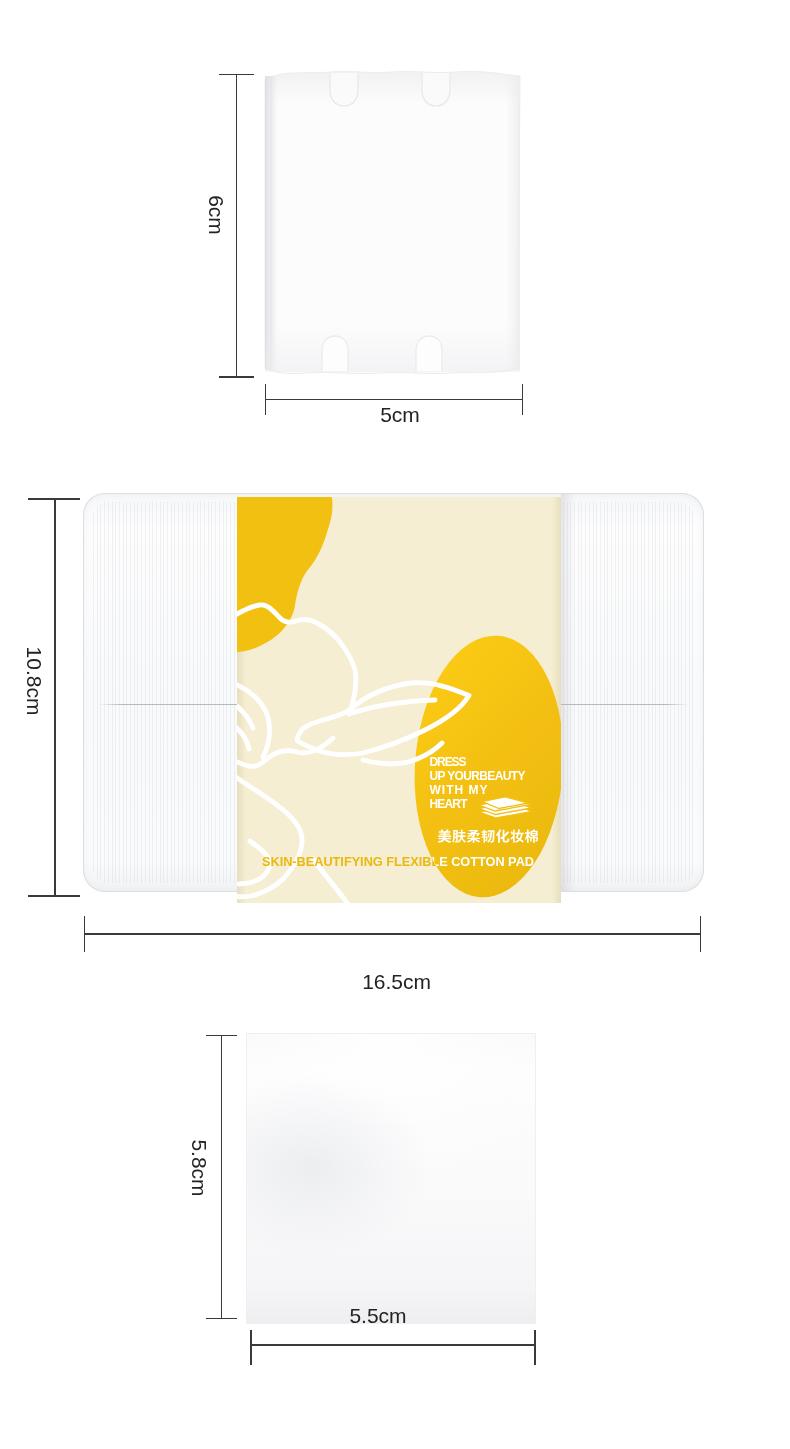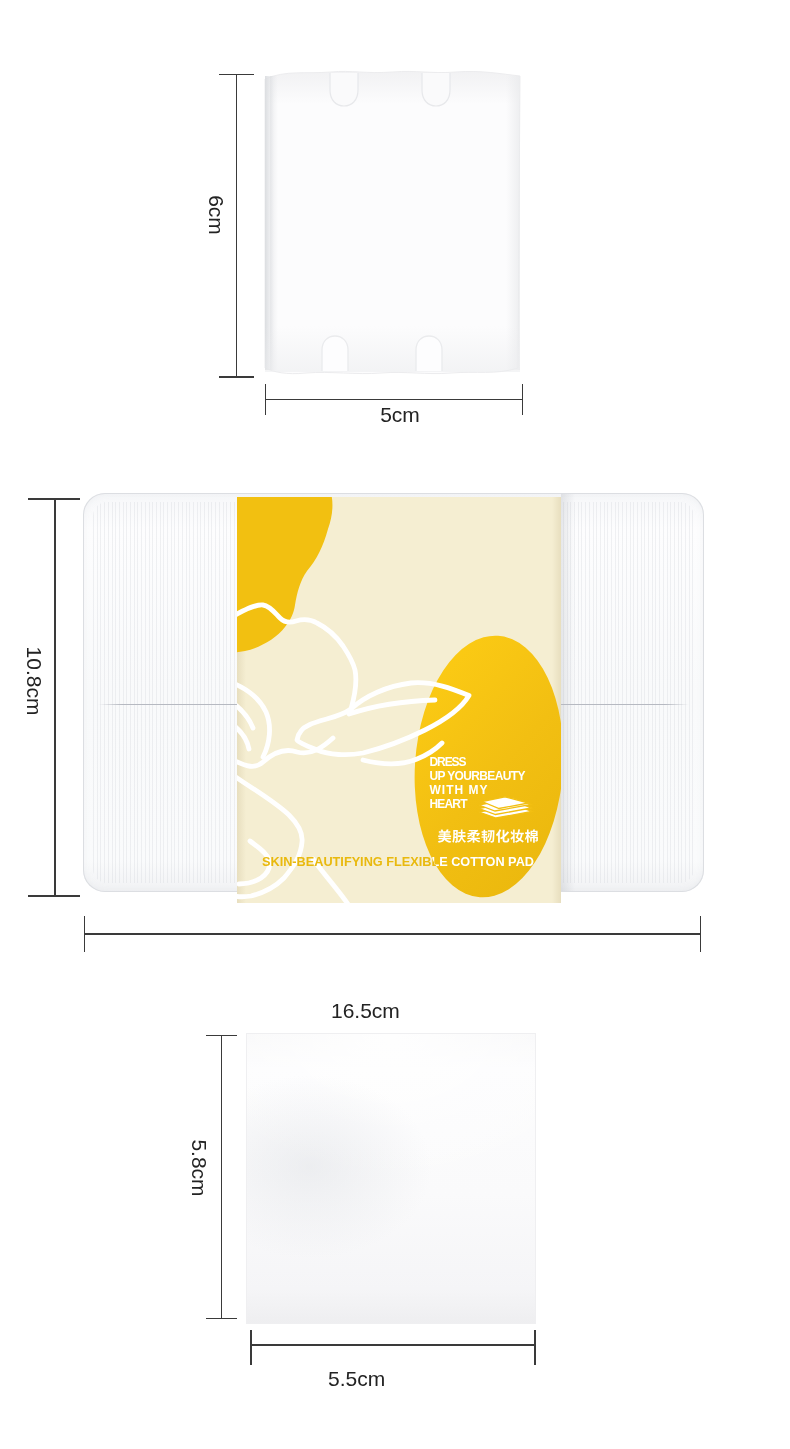--- a/index.html
+++ b/index.html
@@ -159,21 +159,21 @@
 <div class="abs dim" style="left:28px;top:895.2px;width:52px;height:1.6px;"></div>
 
 <div class="abs lbl" style="left:-17px;top:669px;width:101px;text-align:center;transform:rotate(90deg);transform-origin:center;">10.8cm</div>
 
 <div class="abs dim" style="left:84px;top:933.4px;width:616.5px;height:1.6px;"></div>
 
 <div class="abs dim" style="left:83.5px;top:916px;width:1.6px;height:36px;"></div>
 
 <div class="abs dim" style="left:699.9px;top:916px;width:1.6px;height:36px;"></div>
 
-<div class="abs lbl" style="left:331px;top:999px;width:100px;text-align:left;">16.5cm</div>
+<div class="abs lbl" style="left:331px;top:970px;width:100px;text-align:right;">16.5cm</div>
 
 <div class="abs" style="left:246px;top:1033px;width:290px;height:291px;
   background:
     radial-gradient(60% 45% at 22% 46%, rgba(225,227,231,0.55) 0%, rgba(225,227,231,0) 70%),
     radial-gradient(130% 90% at 50% 0%, rgba(255,255,255,0.9) 0%, rgba(255,255,255,0) 60%),
     linear-gradient(180deg,#f7f7f8 0%,#fcfcfd 12%,#fafafb 55%,#f5f5f7 88%,#eeeef0 100%);
   box-shadow: inset 0 0 0 1px #efeff1;"></div>
 
 <div class="abs dim" style="left:220.6px;top:1035px;width:1.6px;height:284px;"></div>
 
@@ -182,13 +182,13 @@
 <div class="abs dim" style="left:206px;top:1317.8px;width:31px;height:1.6px;"></div>
 
 <div class="abs lbl" style="left:169px;top:1156px;width:60px;text-align:center;transform:rotate(90deg);transform-origin:center;">5.8cm</div>
 
 <div class="abs dim" style="left:250.7px;top:1344.4px;width:284.4px;height:1.6px;"></div>
 
 <div class="abs dim" style="left:250.2px;top:1330px;width:1.7px;height:35px;"></div>
 
 <div class="abs dim" style="left:534.4px;top:1330px;width:1.7px;height:35px;"></div>
 
-<div class="abs lbl" style="left:328px;top:1367px;width:100px;text-align:left;">5.5cm</div>
+<div class="abs lbl" style="left:328px;top:1304px;width:100px;text-align:center;">5.5cm</div>
 
 </body></html>

